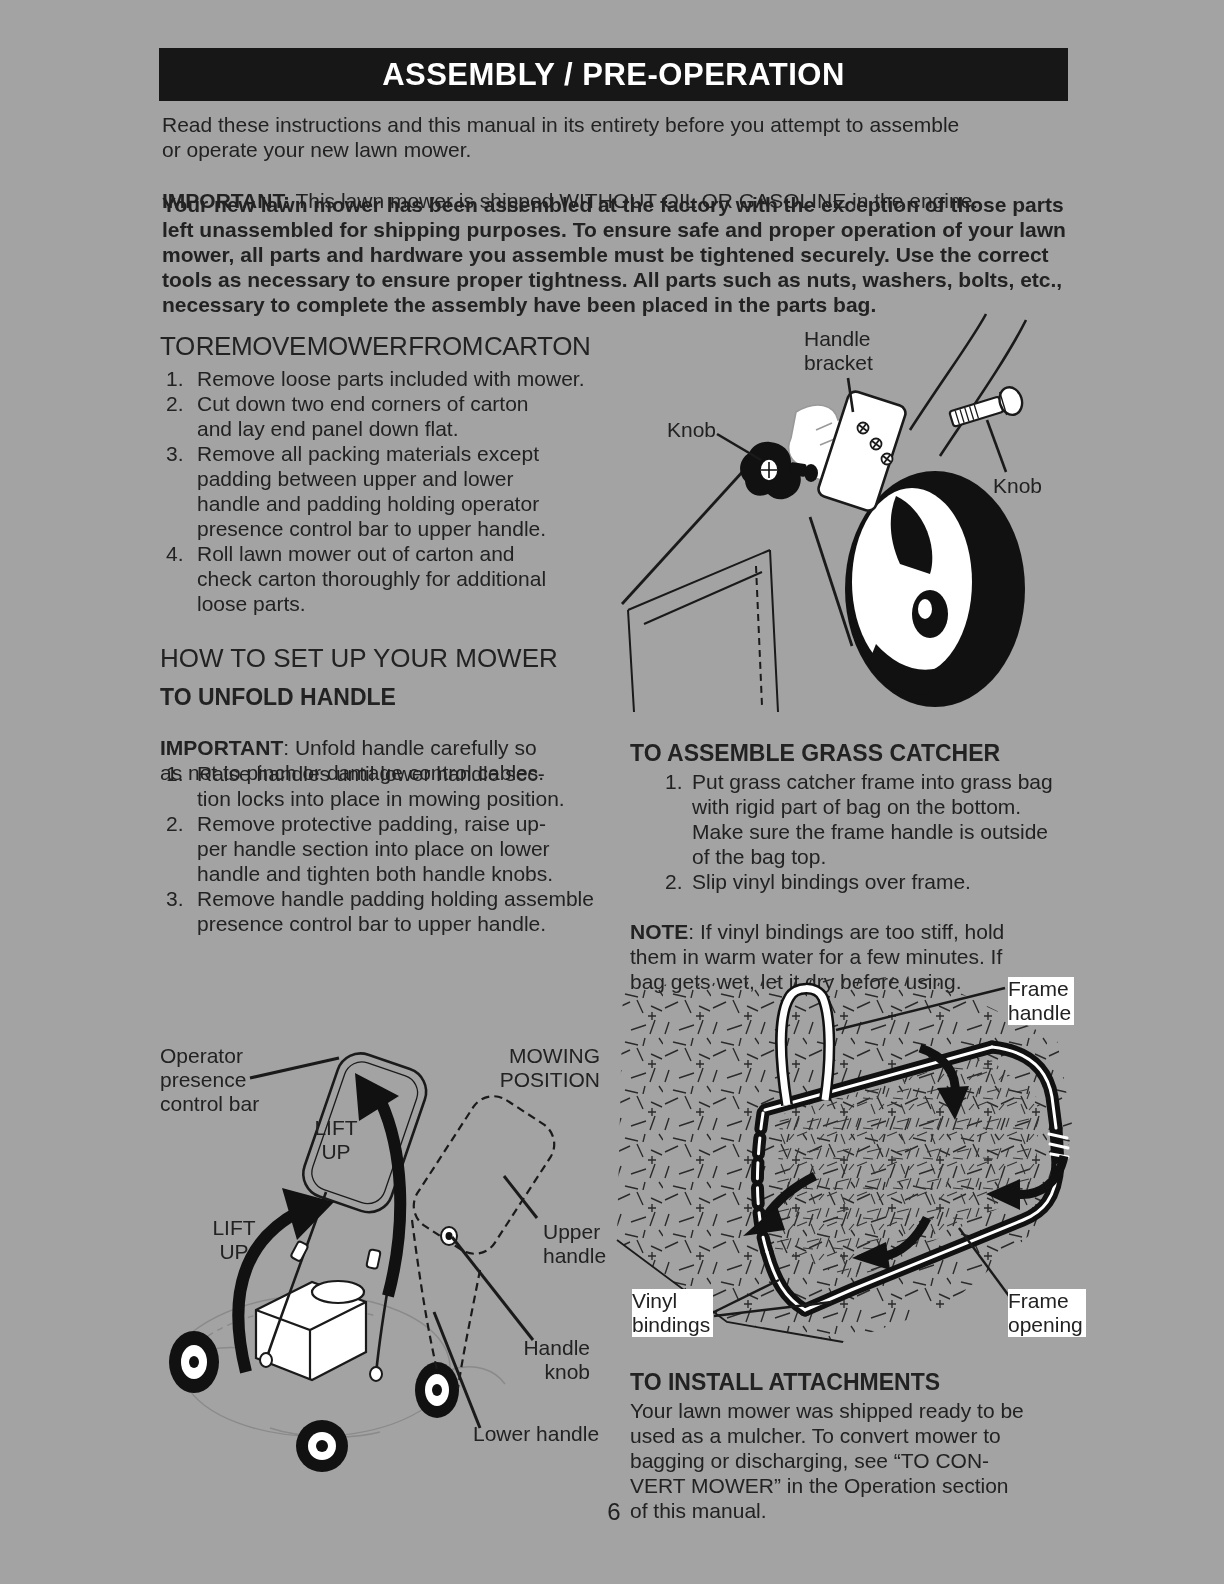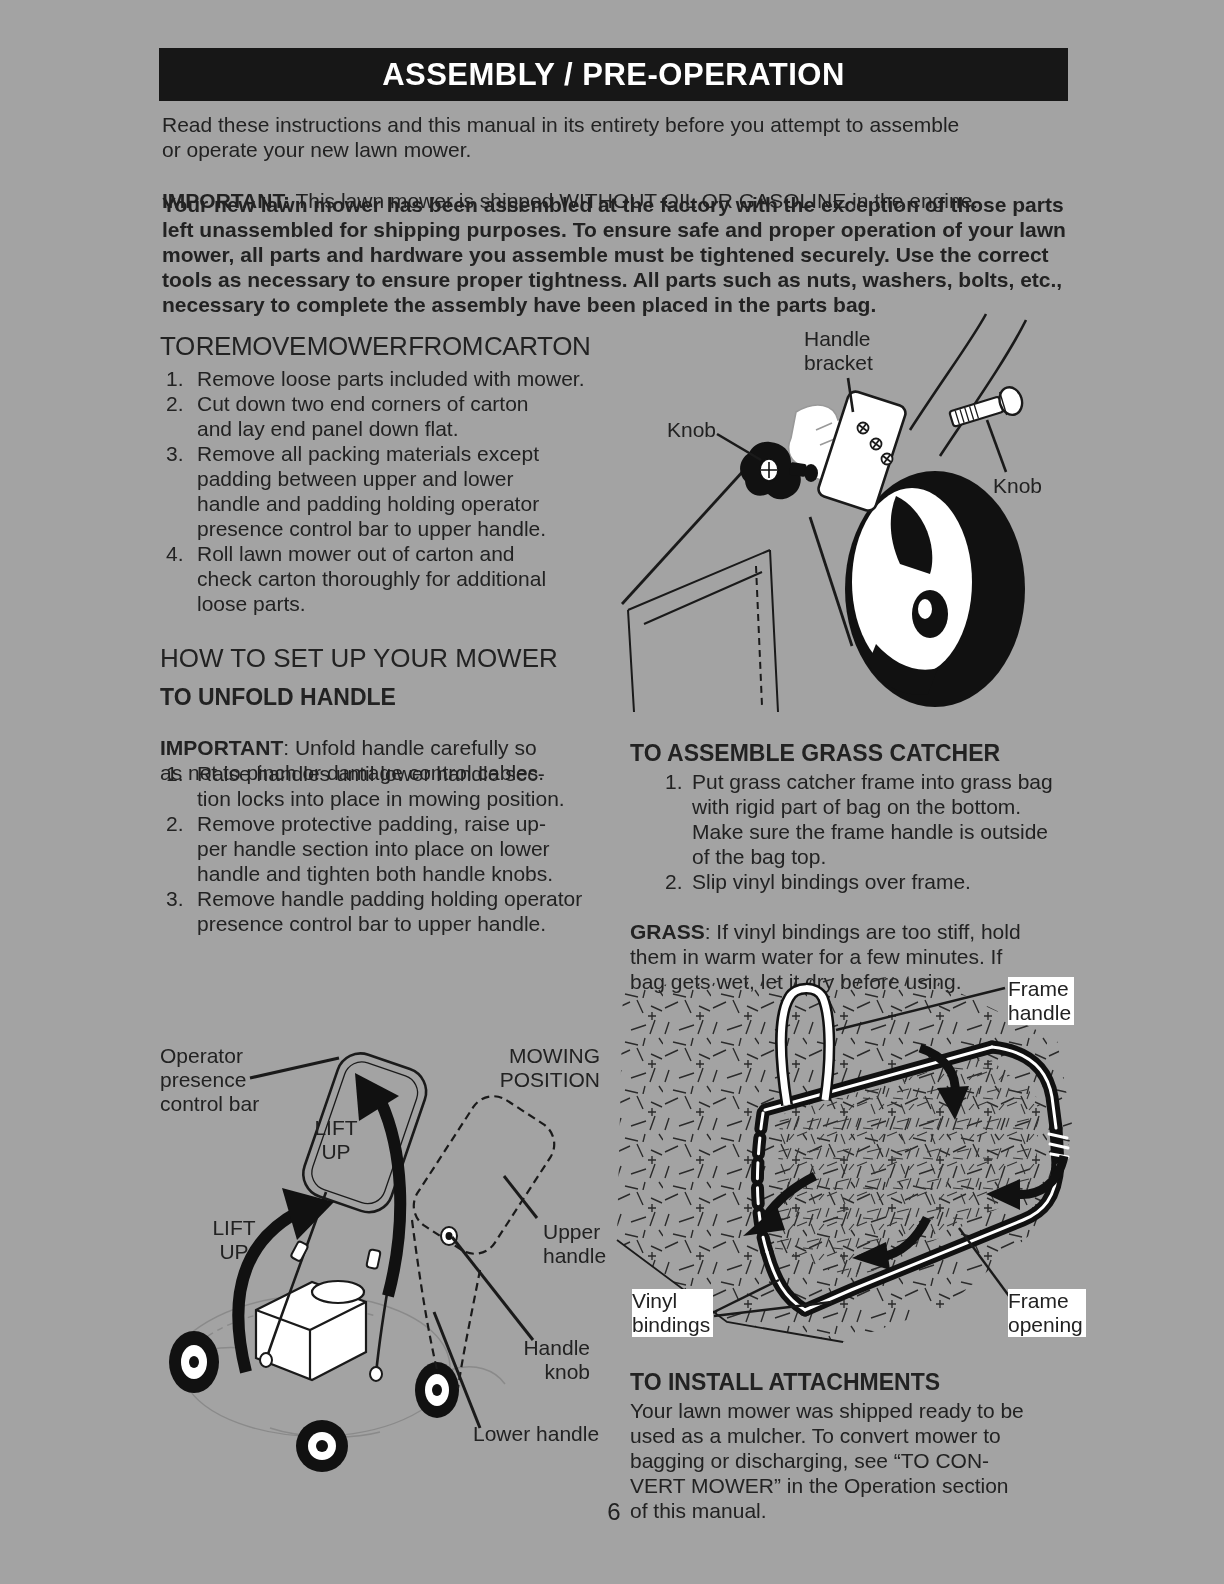--- a/index.html
+++ b/index.html
@@ -92,21 +92,21 @@
 tion locks into place in mowing position.</span>
       </div>
     <div class="li">
         <span class="num">2.</span>
         <span class="txt">Remove protective padding, raise up-
 per handle section into place on lower
 handle and tighten both handle knobs.</span>
       </div>
     <div class="li">
         <span class="num">3.</span>
-        <span class="txt">Remove handle padding holding operator
+        <span class="txt">Remove handle padding holding assemble
 presence control bar to upper handle.</span>
       </div>
   </div>
 
 
   <svg class="abs" style="left:150px;top:1040px;" width="460" height="440" viewBox="0 0 460 440">
 
     <g stroke="#8a8a8a" stroke-width="1.4" fill="none">
       <path d="M 35 298 C 80 258 160 246 222 262 C 275 276 302 302 300 332 C 296 366 244 392 180 396 C 112 399 52 376 36 344 Z"></path>
       <path d="M 58 296 C 100 268 170 260 226 276" stroke-dasharray="6 5"></path>
@@ -267,21 +267,21 @@
 Make sure the frame handle is outside
 of the bag top.</span>
       </div>
     <div class="li li-r">
         <span class="num">2.</span>
         <span class="txt">Slip vinyl bindings over frame.</span>
       </div>
   </div>
 
   <div class="abs body-text" style="left:630px;top:894px;width:450px;">
-    <b>GRASS</b><span>:  If vinyl bindings are too stiff, hold
+    <b>NOTE</b><span>:  If vinyl bindings are too stiff, hold
 them in warm water for a few minutes. If
 bag gets wet, let it dry before using.</span>
   </div>
 
   <svg class="abs" style="left:615px;top:950px;" width="480" height="400" viewBox="0 0 480 400">
     <defs>
       <pattern id="gtex" width="48" height="48" patternUnits="userSpaceOnUse">
         <g stroke="#2a2a2a" stroke-width="1.4" fill="none">
           <path d="M 2 10 L 15 4 M 22 2 L 28 15 M 36 8 L 47 13 M 6 24 L 2 36 M 16 32 L 31 27 M 40 22 L 35 36 M 10 44 L 23 47 M 30 40 L 28 48 M 44 40 L 48 46"></path>
           <path d="M 33 18 L 41 18 M 37 14 L 37 22"></path>

